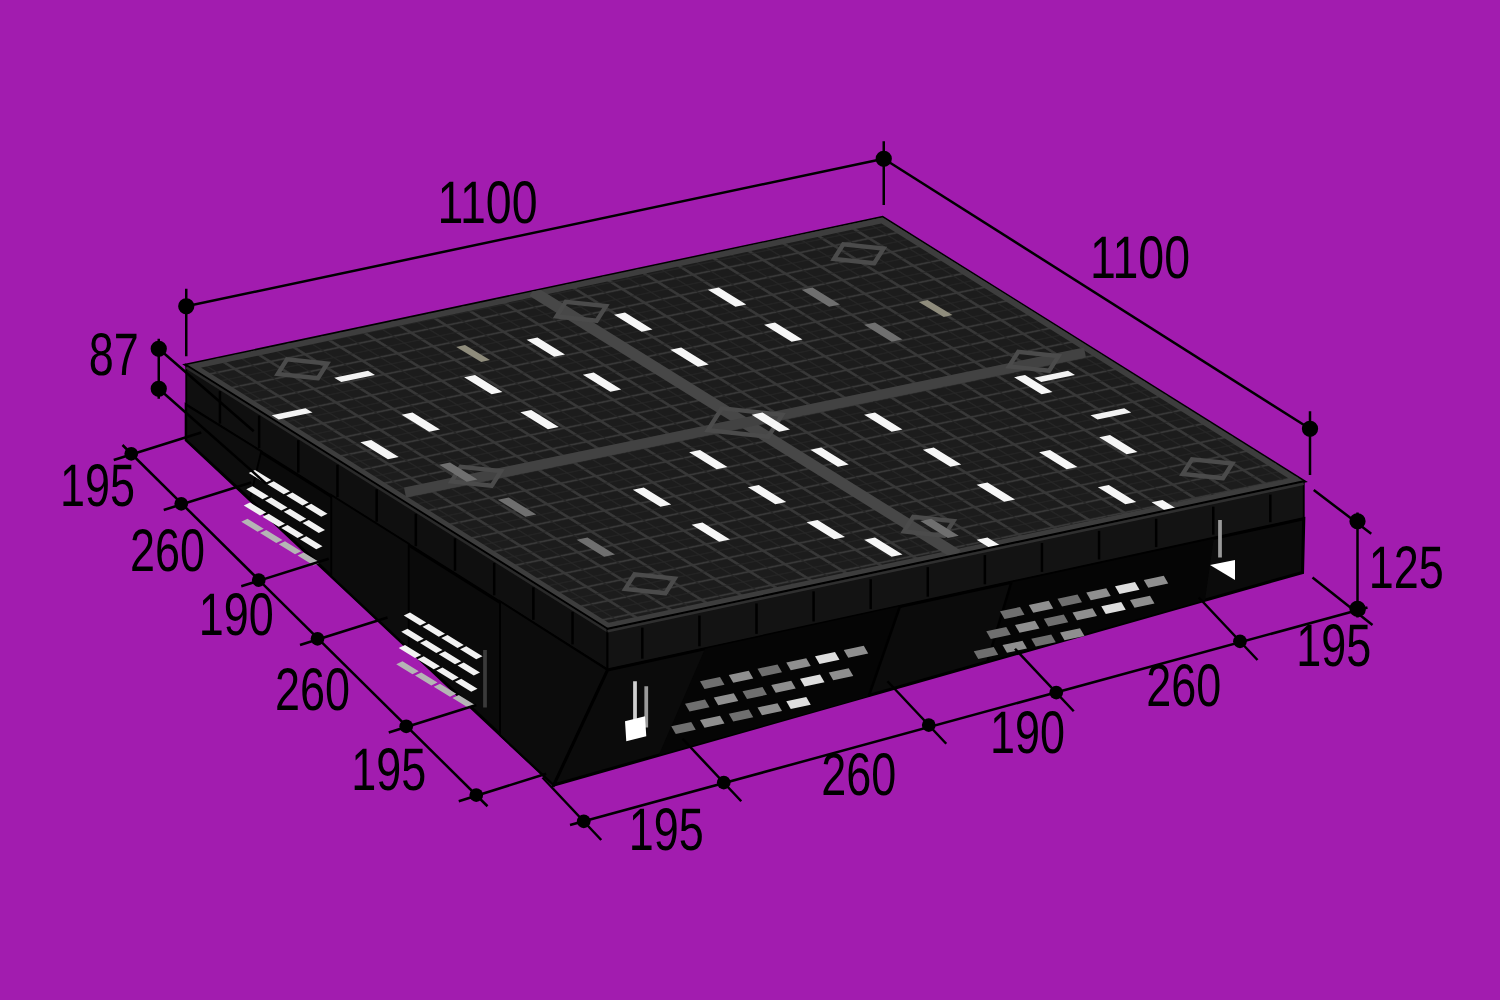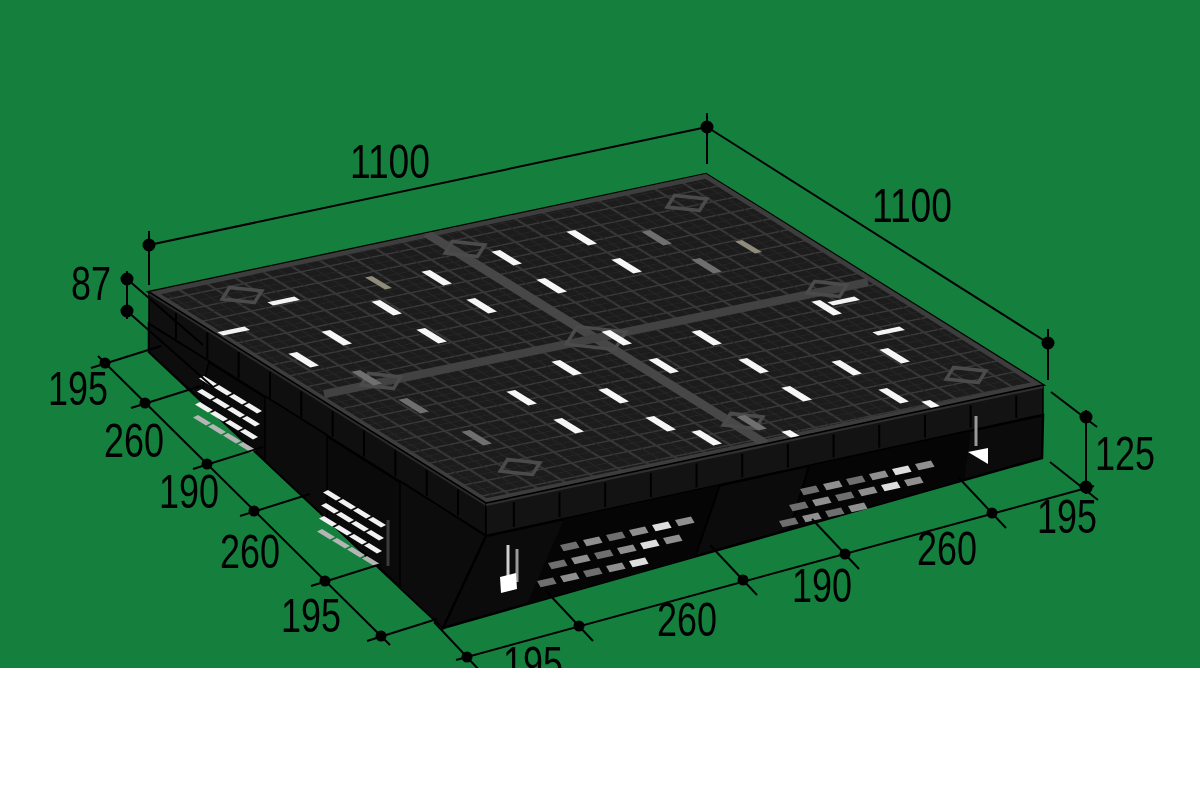--- a/index.html
+++ b/index.html
@@ -1,16 +1,16 @@
 <!DOCTYPE html>
 <html><head>
 <meta charset="utf-8">
 <style>
   html,body{margin:0;padding:0;background:#fff;}
-  .stage{position:relative;width:1200px;height:668px;background:#15803d;overflow:hidden;
+  .stage{position:relative;width:1200px;height:800px;background:#a21caf;overflow:hidden;
          font-family:"Liberation Sans", sans-serif;}
   svg{display:block}
   .dimtext{font-family:"Liberation Sans", sans-serif;font-size:48px;fill:#000;}
 </style>
 </head>
 <body>
 
 <div class="stage">
 <svg width="1200" height="800" viewBox="0 0 1200 800">
   <defs>

